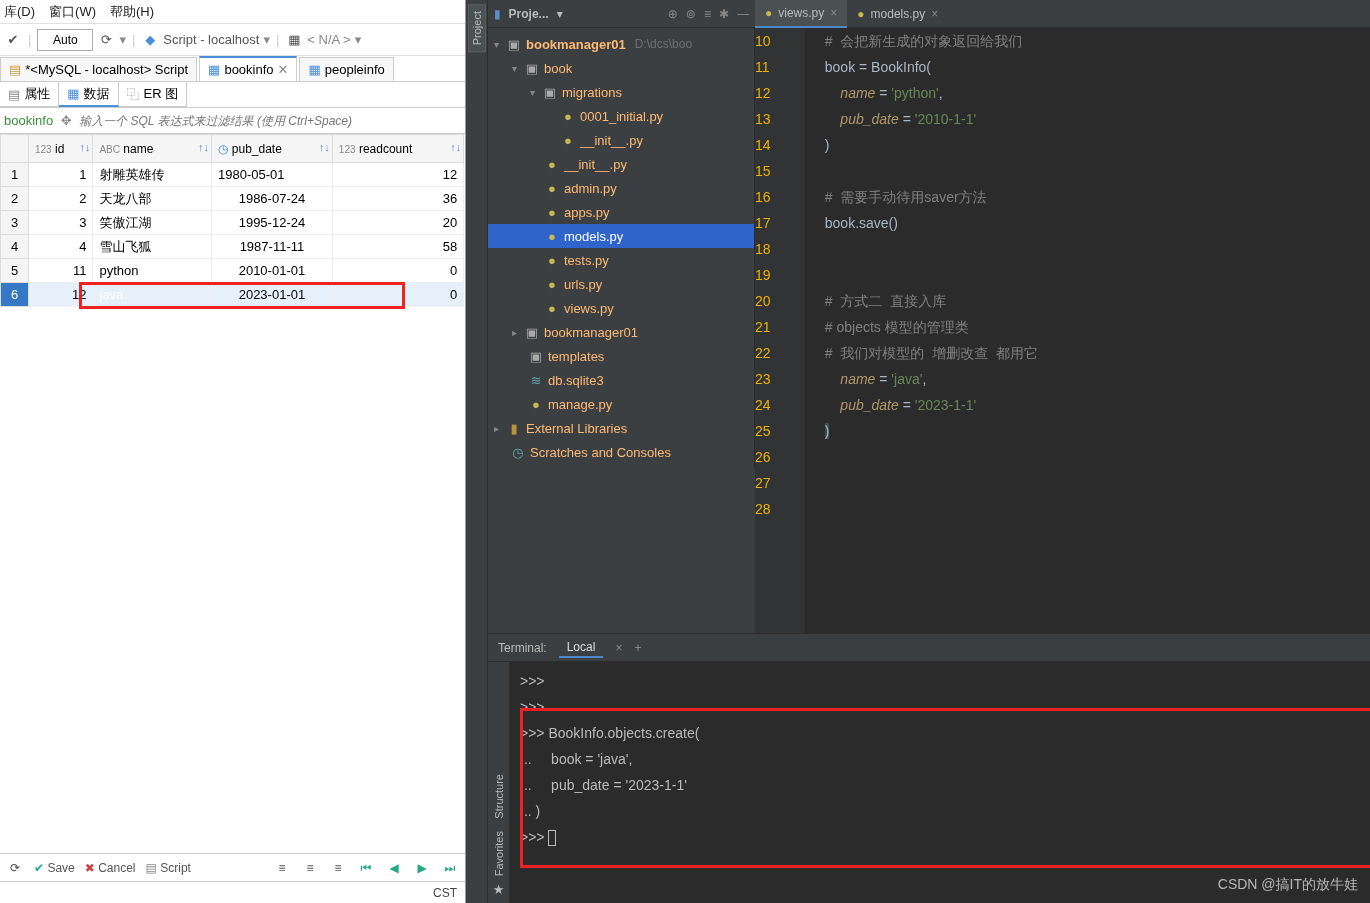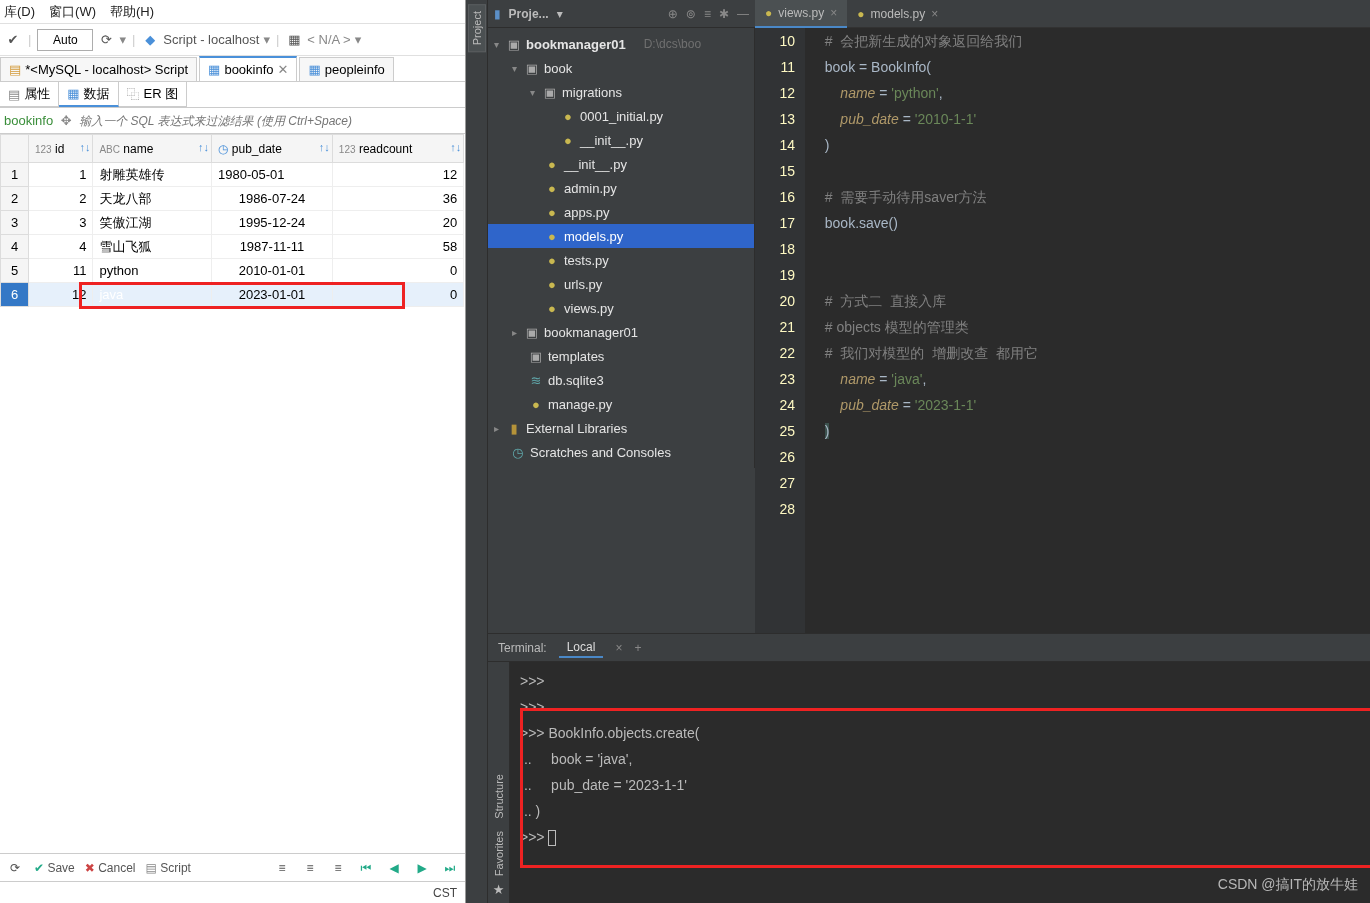--- a/index.html
+++ b/index.html
@@ -45,31 +45,31 @@
 .proj-toolbar .ticon { color: #888; cursor: pointer; }
 .top-split { display: flex; flex: 1; min-height: 0; }
 .project-tree { width: 267px; background: #3c3f41; border-right: 1px solid #2d2d2d; padding: 4px 0; overflow: auto; font-size: 13px; }
 .tree-row { display: flex; align-items: center; height: 24px; padding-left: 6px; cursor: pointer; white-space: nowrap; }
 .tree-row.selected { background: #2f65ca; color: #fff; }
 .tree-arrow { width: 12px; color: #888; font-size: 10px; }
 .tree-icon { width: 16px; margin-right: 4px; text-align: center; }
 .py-icon { color: #c9b850; }
 .fold-icon { color: #aaa; }
 .db-icon { color: #5fa5a8; }
-.tree-label { color: #e5e5e5; }
+.tree-label { color: #fdba74; }
 .tree-row.selected .tree-label { color: #fff; }
-.tree-hint { color: #707070; margin-left: 18px; font-size: 12px; }
+.tree-hint { color: #707070; margin-left: 9px; font-size: 12px; }
 
 .editor-area { flex: 1; display: flex; flex-direction: column; background: #2b2b2b; min-width: 0; }
 .editor-tabs { height: 28px; display: flex; align-items: center; border-bottom: 1px solid #323232; background: #3c3f41; font-size: 12px; }
 .editor-tabs .etab { padding: 0 10px; height: 28px; display: flex; align-items: center; gap: 6px; cursor: pointer; color: #bbb; }
 .editor-tabs .etab.active { background: #4b5052; border-bottom: 2px solid #4a88c7; }
 .editor-tabs .close { color: #888; cursor: pointer; }
 .code-body { flex: 1; display: flex; overflow: hidden; font-family: "Consolas", "JetBrains Mono", monospace; font-size: 14px; line-height: 26px; }
-.gutter { width: 50px; background: #313335; color: #fef9c3; text-align: right; padding-right: 10px; }
+.gutter { width: 50px; background: #313335; color: #eab308; text-align: left; padding-right: 10px; }
 .code-lines { flex: 1; background: #2b2b2b; padding-left: 12px; color: #a9b7c6; overflow: hidden; }
 .code-lines .cl { white-space: pre; }
 .fn { color: #ffc66d; }
 .sf { color: #b09969; font-style: italic; }
 .str { color: #6a8759; }
 .cm { color: #808080; }
 .par { color: #a9b7c6; }
 .hpar { background: #3b514d; color: #a9b7c6; }
 
 .term-panel { height: 270px; border-top: 1px solid #2d2d2d; display: flex; flex-direction: column; background: #2b2b2b; }

